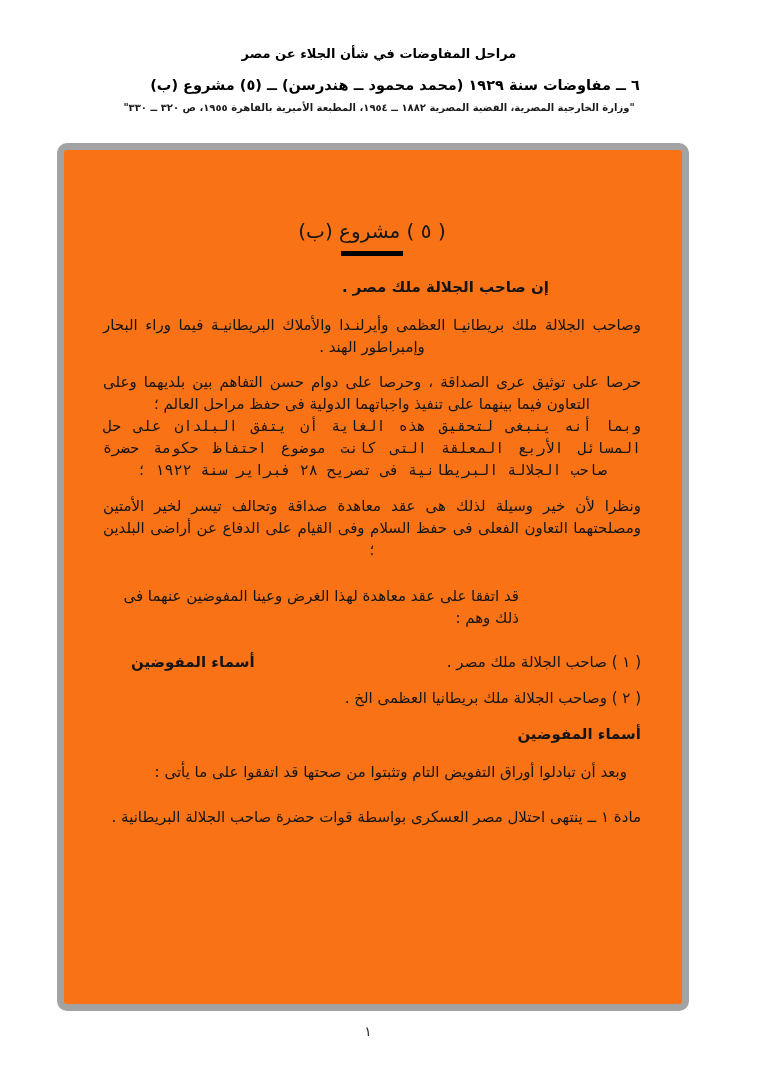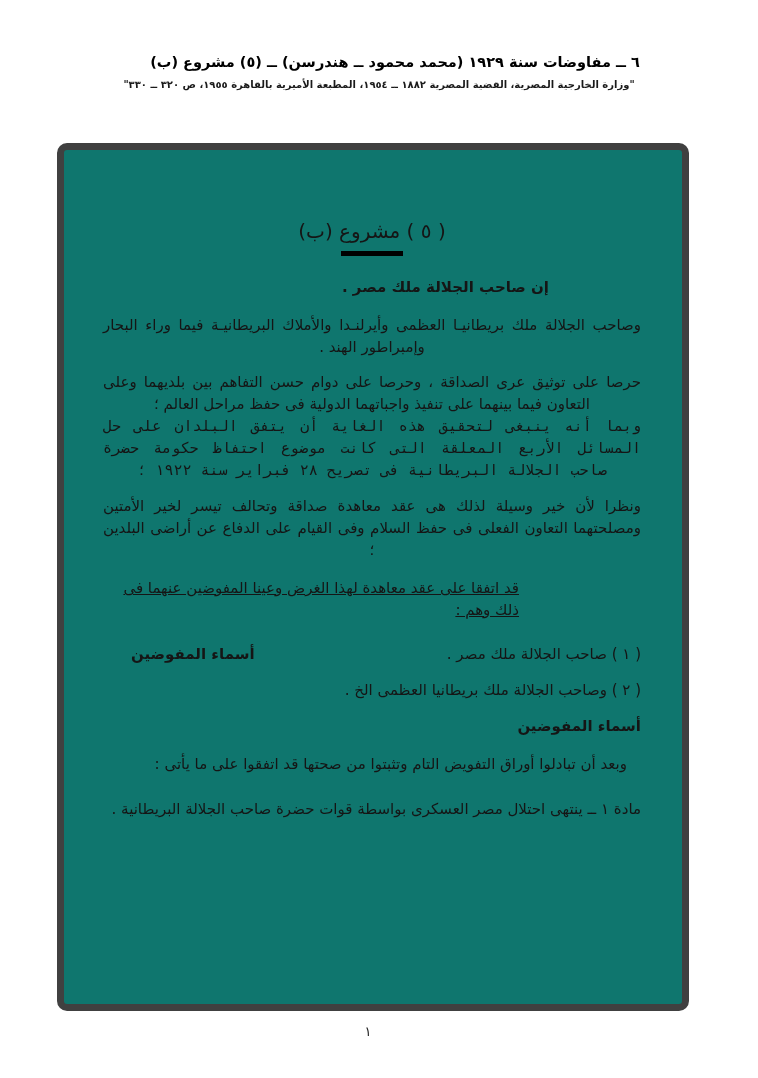--- a/index.html
+++ b/index.html
@@ -8,57 +8,58 @@
     background:#ffffff; overflow:hidden;
     font-family:"DejaVu Sans", sans-serif; color:#000;
   }
   .top-header { position:absolute; top:46px; left:0; right:0; text-align:center; direction:rtl; }
   .hdr-title   { font-size:13px; font-weight:bold; margin:0 0 16px; letter-spacing:0; }
   .hdr-subtitle{ font-size:14.5px; font-weight:bold; margin:8px 0 9px;padding-left:32px; }
   .hdr-note    { font-size:10px; font-weight:bold; margin:0; color:#1a1a1a; }
 
   .frame {
     position:absolute; left:57px; top:143px; width:632px; height:868px;
-    box-sizing:border-box; border:7px solid #404040; border-radius:10px;
-    background:#0f766e; overflow:hidden;
+    box-sizing:border-box; border:7px solid #a3a3a3; border-radius:10px;
+    background:#f97316; overflow:hidden;
   }
   .doc {
     direction:rtl; padding:60px 41px 0 39px;
     font-size:15px; line-height:22px; color:#151515;
     text-align:right;
   }
   .doc-title { text-align:center; font-size:20px; line-height:26px; margin:8px 0 0; font-weight:normal; }
   .title-underline { width:62px; height:5px; background:#000; margin:7px auto 0; }
 
   .para { margin:0; }
   .p-just { text-align:justify; text-align-last:center; }
   .p0 { margin-top:20px; padding-left:140px; text-align:left; text-align-last:right; padding-right:92px;font-weight:bold; }
   .p1 { margin-top:16px; }
   .p2 { margin-top:13px; }
   .p3 { margin-top:2px;font-family:Liberation Mono, monospace; }
   .p4 { margin-top:12px; }
-  .p5 { margin-top:16px; padding-right:122px; text-align-last:right;text-decoration:underline; }
+  .p5 { margin-top:24px; padding-right:122px; text-align-last:right; }
 
   .party-row { display:flex; justify-content:space-between; align-items:baseline; margin-top:14px; }
   .party-row.first { margin-top:22px; }
   .party-text { white-space:nowrap; }
   .delegates-label { font-weight:bold; padding-left:28px; white-space:nowrap; }
 
   .exchange { margin-top:16px; padding-right:14px; }
   .article  { margin-top:23px; margin-left:-6px; }
 
   .page-number {
     position:absolute; left:0; right:22px; top:1024px;
     text-align:center; font-size:13px; color:#222;
   }
 </style>
 </head>
 <body>
 
 <header class="top-header">
+  <p class="hdr-title">مراحل المفاوضات في شأن الجلاء عن مصر</p>
   <p class="hdr-subtitle">٦ ــ مفاوضات سنة ١٩٢٩ (محمد محمود ــ هندرسن) ــ (٥) مشروع (ب)</p>
   <p class="hdr-note">"وزارة الخارجية المصرية، القضية المصرية ١٨٨٢ ــ ١٩٥٤، المطبعة الأميرية بالقاهرة ١٩٥٥، ص ٣٢٠ ــ ٣٣٠"</p>
 </header>
 
 <div class="frame">
   <div class="doc">
 
     <p class="doc-title">( ٥ ) مشروع (ب)</p>
     <div class="title-underline"></div>
 

